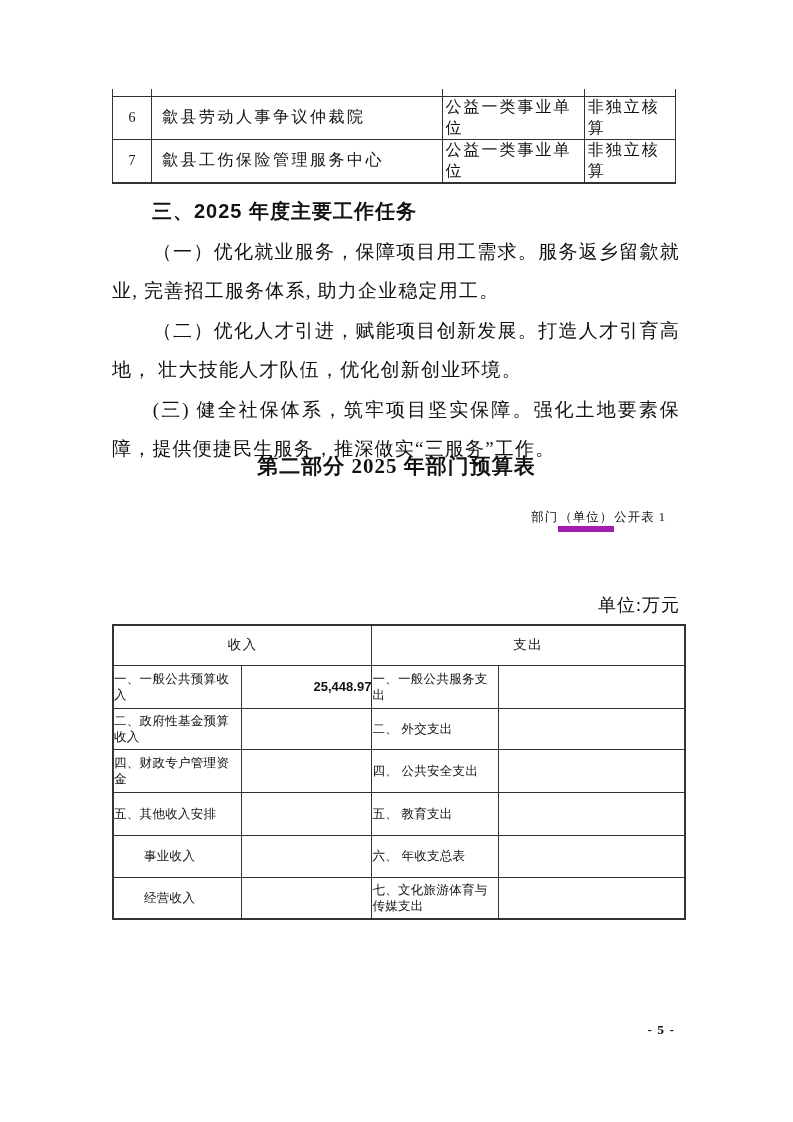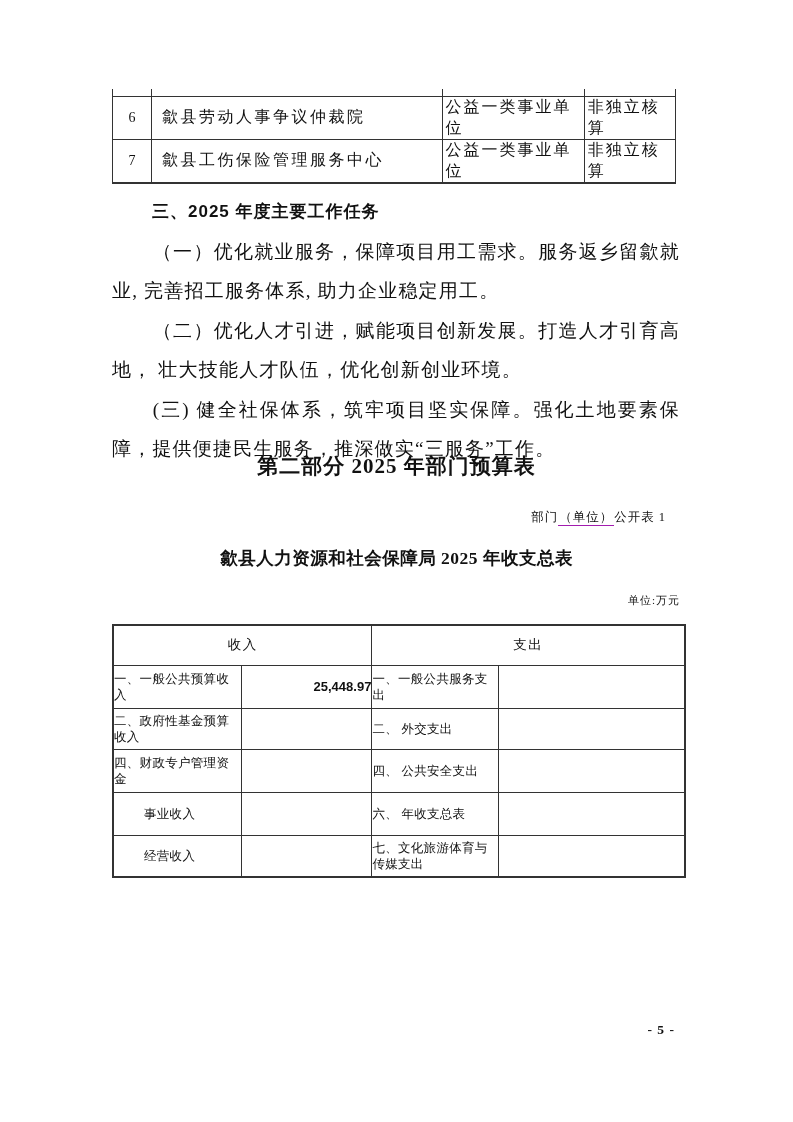--- a/index.html
+++ b/index.html
@@ -19,43 +19,43 @@
   .top-table tr.stub td { height:7px; border-top:none; }
   .top-table td.no { text-align:center; letter-spacing:0; font-size:14px; }
   .top-table td.name { padding-left:10px; letter-spacing:2.5px; }
   .top-table td.type, .top-table td.acct { padding-left:3px; letter-spacing:2px; }
   .top-table tr.last td { border-bottom:2px solid #333333; }
 
   
   .section { position:absolute; left:112px; top:192px; width:568px; }
   .sec-heading {
     font-family:"Liberation Sans","DejaVu Sans",sans-serif;
-    font-weight:bold; font-size:17px; line-height:39.5px;
+    font-weight:bold; font-size:20px; line-height:39.5px;
     padding-left:40px; letter-spacing:1px;
   }
   .para {
     font-size:19px; line-height:39.5px; letter-spacing:1.2px;
     text-indent:2.15em; text-align:justify;
   }
 
   
   .part2-heading {
     position:absolute; left:0; right:0; top:452px; text-align:center;
     font-weight:bold; font-size:21px; letter-spacing:1px;
   }
   .table-label {
     position:absolute; top:509px; right:127px;
     font-size:12.5px; letter-spacing:1px;
   }
-  .table-label .ul { border-bottom:1px solid #a21caf; padding:0 1px 1px 1px; }
+  .table-label .ul { border-bottom:6px solid #a21caf; padding:0 1px 1px 1px;font-family:Liberation Mono, monospace; }
   .table-title {
     position:absolute; left:0; right:0; top:546px; text-align:center;
     font-weight:bold; font-size:17.5px; letter-spacing:0.5px;
   }
-  .unit-note { position:absolute; top:593px; right:113px; font-size:11px; letter-spacing:1px; }
+  .unit-note { position:absolute; top:593px; right:113px; font-size:18px; letter-spacing:1px; }
 
   
   .budget { position:absolute; left:112px; top:624px; width:574px; border:2px solid #333333; }
   .budget td { font-size:12.5px; letter-spacing:0.3px; line-height:16px; }
   .budget td.hdr { text-align:center; font-size:13.5px; letter-spacing:1.5px; }
   .budget td.hdr2 { text-align:center; font-size:13px; letter-spacing:1px; }
   .budget td.item { padding-left:0; padding-right:2px; }
   .budget td.item.indent { padding-left:30px; }
   .budget td.val {
     text-align:right; 
@@ -115,21 +115,20 @@
     <div class="sec-heading">三、2025 年度主要工作任务</div>
     <p class="para">（一）优化就业服务，保障项目用工需求。服务返乡留歙就业, 完善招工服务体系, 助力企业稳定用工。</p>
     <p class="para">（二）优化人才引进，赋能项目创新发展。打造人才引育高地， 壮大技能人才队伍，优化创新创业环境。</p>
     <p class="para">(三) 健全社保体系，筑牢项目坚实保障。强化土地要素保障，提供便捷民生服务，推深做实“三服务”工作。</p>
   </div>
 
   <div class="part2-heading">第二部分 2025 年部门预算表</div>
 
   <div class="table-label"><span>部门</span><span class="ul">（单位）</span><span>公开表 1</span></div>
 
-  <div class="table-title">歙县人力资源和社会保障局 2025 年收支总表</div>
 
   <div class="unit-note">单位:万元</div>
 
   <table class="budget">
     <colgroup>
         <col style="width:128px">
         <col style="width:130px">
         <col style="width:126px">
         <col style="width:186px">
       </colgroup>
@@ -150,20 +149,26 @@
       <td class="item">二、 外交支出</td>
       <td class="val"></td>
     </tr>
     <tr>
       <td class="item">四、财政专户管理资金</td>
       <td class="val"></td>
       <td class="item">四、 公共安全支出</td>
       <td class="val"></td>
     </tr>
     <tr>
+      <td class="item">五、其他收入安排</td>
+      <td class="val"></td>
+      <td class="item">五、 教育支出</td>
+      <td class="val"></td>
+    </tr>
+    <tr>
       <td class="item indent">事业收入</td>
       <td class="val"></td>
       <td class="item">六、 年收支总表</td>
       <td class="val"></td>
     </tr>
     <tr>
       <td class="item indent">经营收入</td>
       <td class="val"></td>
       <td class="item">七、文化旅游体育与传媒支出</td>
       <td class="val"></td>

